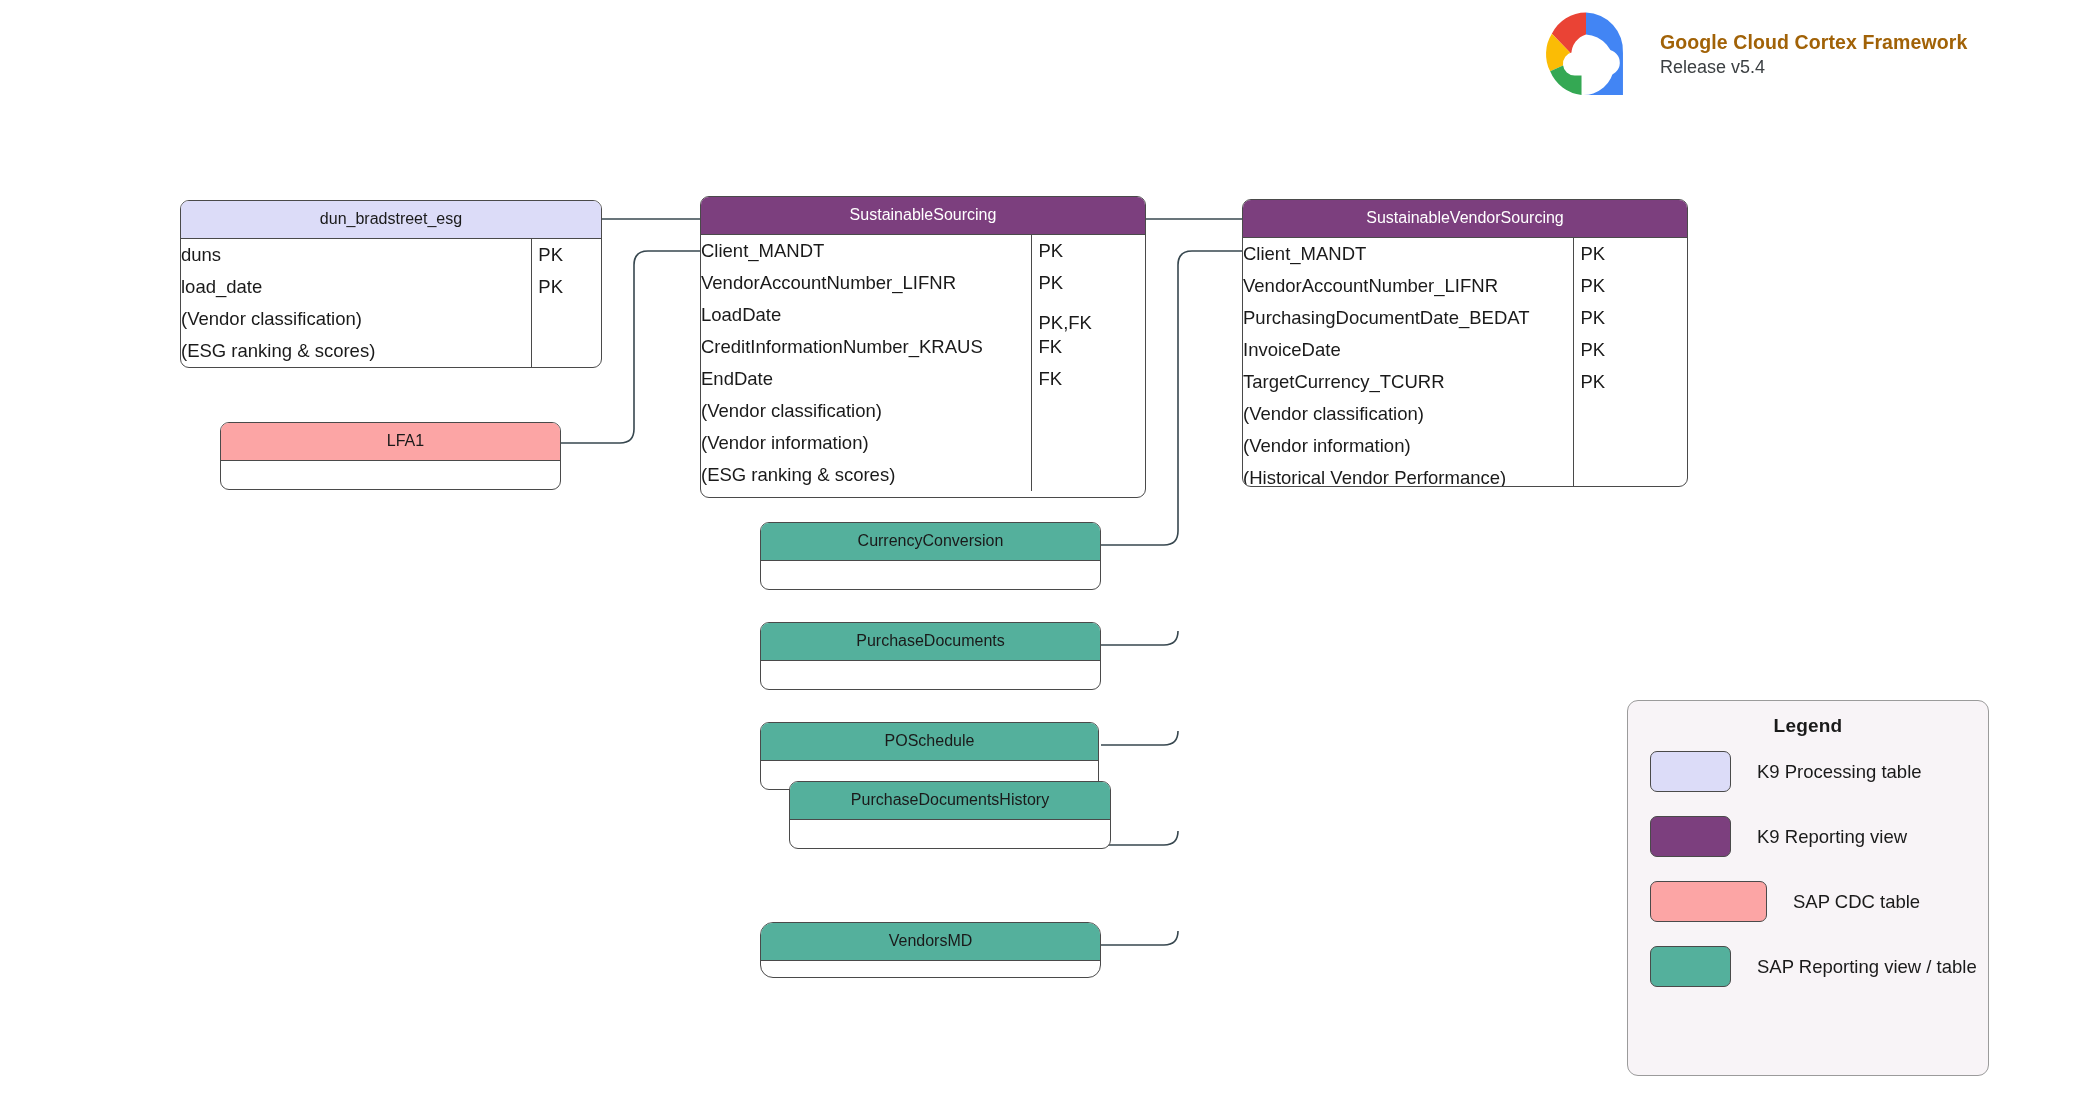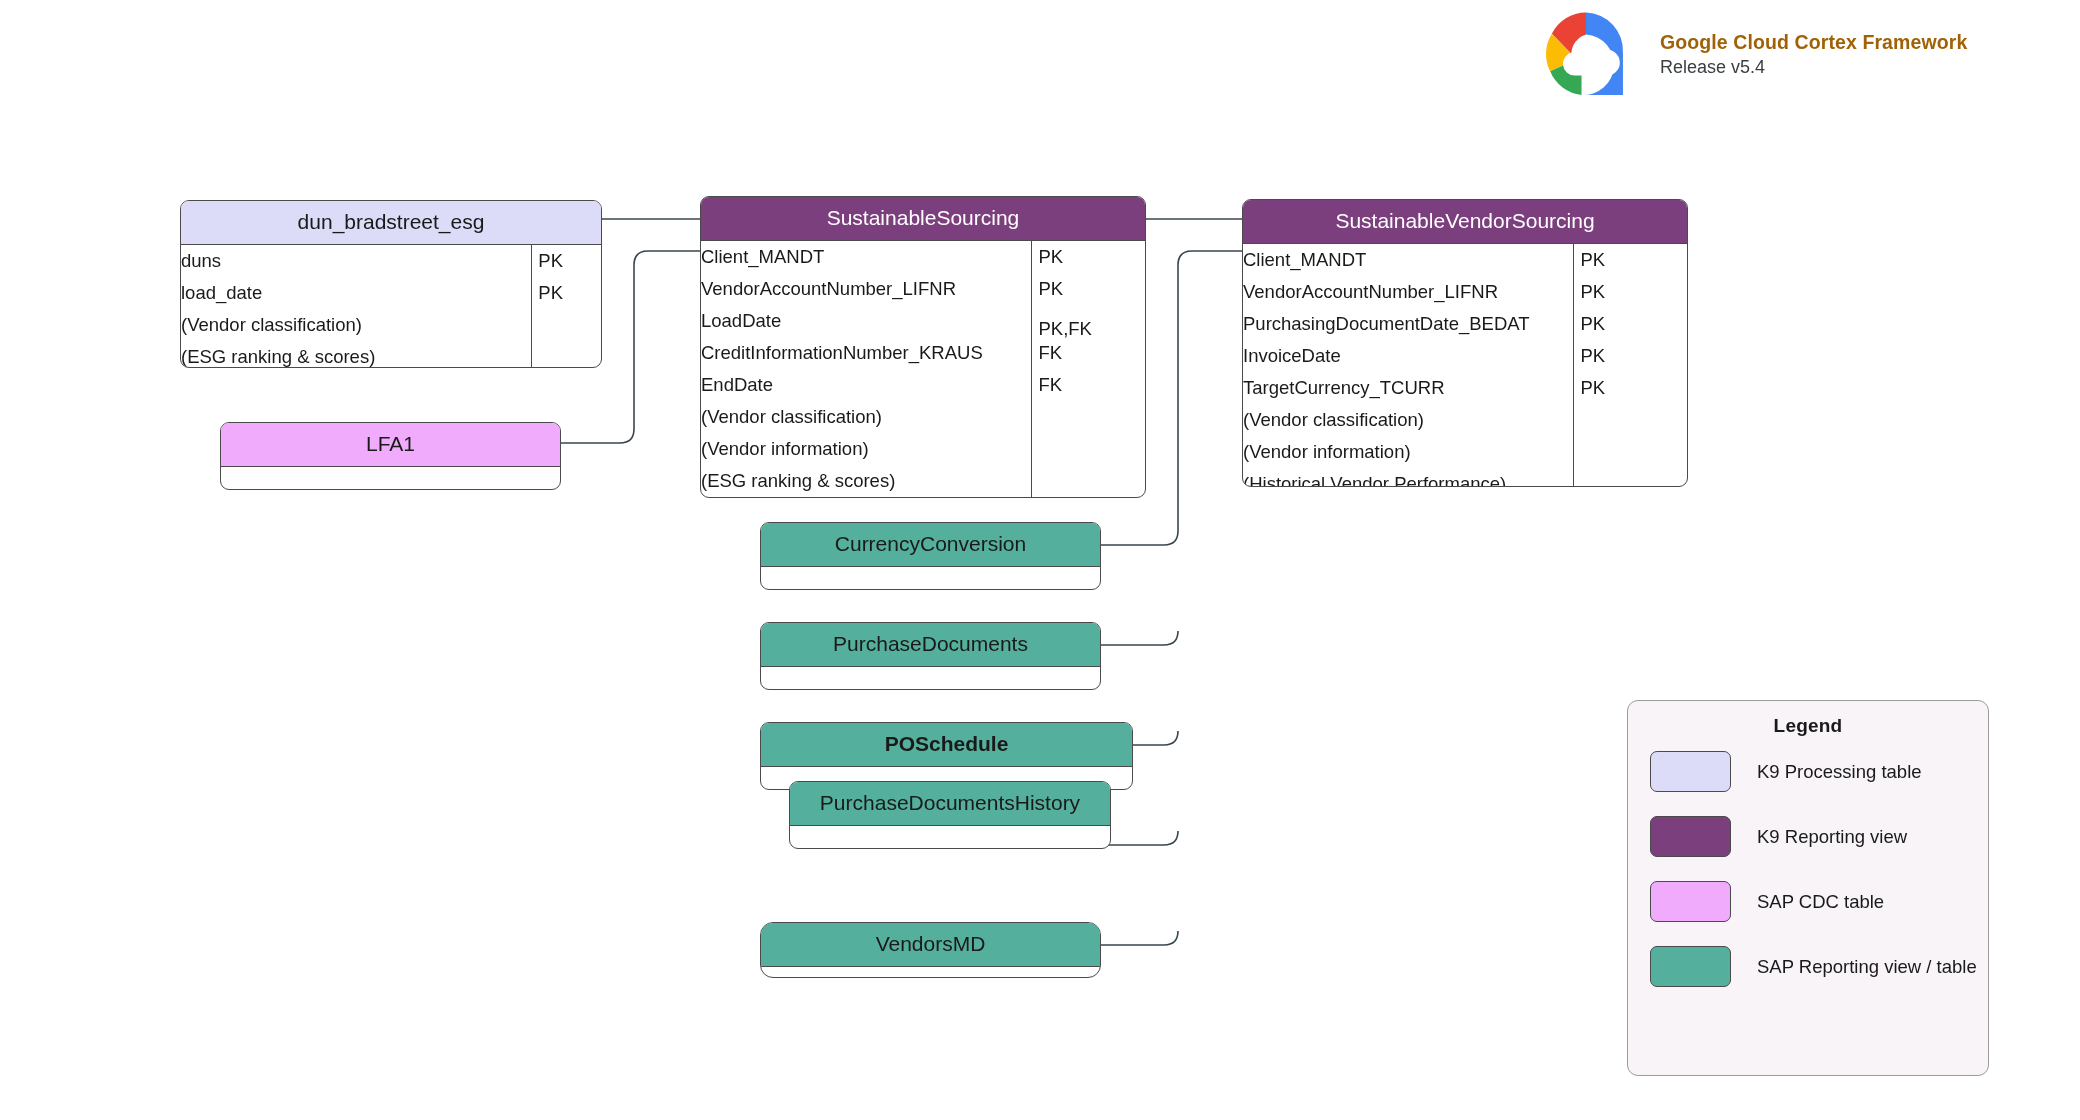--- a/index.html
+++ b/index.html
@@ -65,21 +65,21 @@
     box-sizing: border-box;
     border: 1.4px solid #4a4a4a;
     border-radius: 9px;
     background: #ffffff;
     overflow: hidden;
   }
   .entity-title {
     box-sizing: border-box;
     width: 100%;
     text-align: center;
-    font-size: 21px;
+    font-size: 16px;
     line-height: 1.15;
     padding: 9px 6px 10px 6px;
     border-bottom: 1.4px solid #4a4a4a;
     white-space: nowrap;
   }
   .entity-body {
     position: relative;
     width: 100%;
   }
   .entity-body.has-keycol::before {
@@ -108,21 +108,21 @@
     color: #1a1a1a;
     white-space: nowrap;
     padding-left: 9px;
     box-sizing: border-box;
   }
   .empty-body { height: 38px; }
 
   
   .t-k9proc   { background: #dcdcf8; color: #1a1a1a; }
   .t-k9view   { background: #7c3f7e; color: #ffffff; }
-  .t-sapcdc   { background: #f0abfc; color: #1a1a1a; }
+  .t-sapcdc   { background: #fca5a5; color: #1a1a1a; padding-left: 36px; }
   .t-sapview  { background: #54b09c; color: #1a1a1a; }
 
   
   .legend {
     position: absolute;
     box-sizing: border-box;
     border: 1.3px solid #9b9b9b;
     border-radius: 11px;
     background: #f8f4f7;
   }
@@ -296,21 +296,21 @@
         <div class="entity-body">
           <div class="empty-body"></div>
         </div>
       </div>
       <div class="entity" style="left: 760px; top: 622px; width: 341px; height: 68px;">
         <div class="entity-title t-sapview">PurchaseDocuments</div>
         <div class="entity-body">
           <div class="empty-body"></div>
         </div>
       </div>
-      <div class="entity" style="left: 760px; top: 722px; width: 373px; height: 68px; font-weight: bold;">
+      <div class="entity" style="left: 760px; top: 722px; width: 339px; height: 68px;">
         <div class="entity-title t-sapview">POSchedule</div>
         <div class="entity-body">
           <div class="empty-body"></div>
         </div>
       </div>
       <div class="entity" style="left: 760px; top: 781px; width: 322px; height: 68px; margin-left: 29px;">
         <div class="entity-title t-sapview">PurchaseDocumentsHistory</div>
         <div class="entity-body">
           <div class="empty-body"></div>
         </div>

